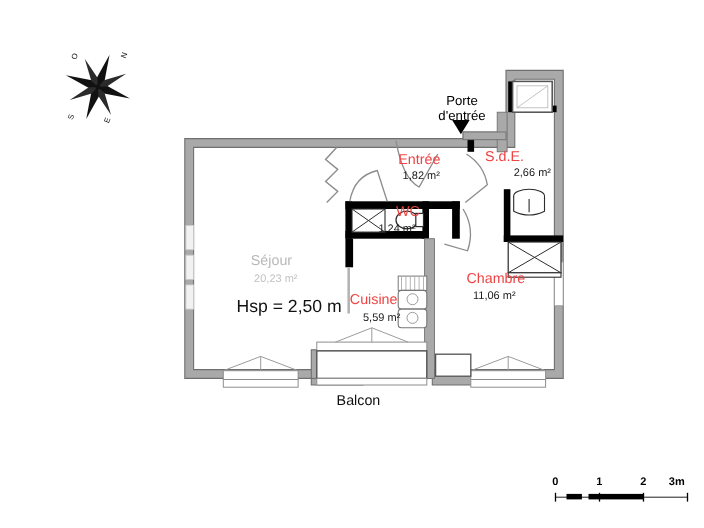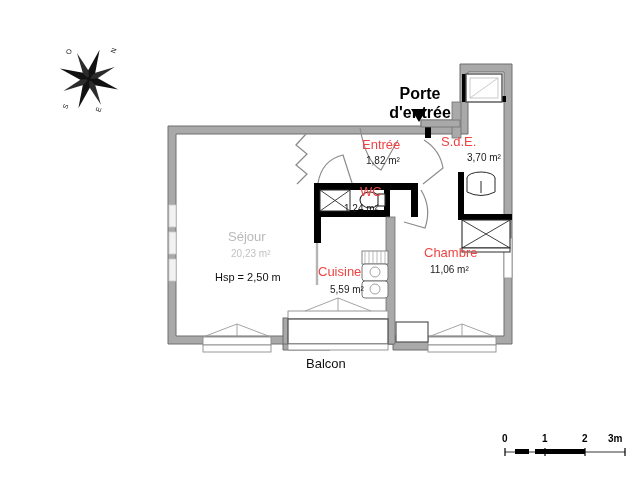--- a/index.html
+++ b/index.html
@@ -45,26 +45,26 @@
     font-size: 13px;
     color: #ef4444;
   }
   .room-area {
     font-size: 10px;
     color: #1a1a1a;
   }
   .room-name.dim { color: #b9b9b9; }
   .room-area.dim { color: #c2c2c2; }
   .hsp {
-    font-size: 11px;
+    font-size: 16px;
     color: #111111;
   }
   .annot {
-    font-size: 16px;
-    font-weight: bold;
+    font-size: 12px;
+    font-weight: normal;
     color: #000000;
     text-align: center;
     line-height: 1.2;
   }
   .balcon-lbl {
     font-size: 13px;
     color: #111111;
   }
   .scale-num {
     position: absolute;
@@ -273,21 +273,21 @@
     </div>
 
     <div class="lbl room-name dim" style="left:228px; top:230px;">Séjour</div>
     <div class="lbl room-area dim" style="left:231px; top:248px;">20,23 m²</div>
     <div class="lbl hsp" style="left:215px; top:271px;">Hsp = 2,50 m</div>
 
     <div class="lbl room-name" style="left:362px; top:138px;">Entrée</div>
     <div class="lbl room-area" style="left:366px; top:155px;">1,82 m²</div>
 
     <div class="lbl room-name" style="left:441px; top:135px;">S.d.E.</div>
-    <div class="lbl room-area" style="left:467px; top:152px;">3,70 m²</div>
+    <div class="lbl room-area" style="left:467px; top:152px;">2,66 m²</div>
 
     <div class="lbl room-name" style="left:360px; top:185px;">WC</div>
     <div class="lbl room-area" style="left:344px; top:203px;">1,24 m²</div>
 
     <div class="lbl room-name" style="left:318px; top:265px;">Cuisine</div>
     <div class="lbl room-area" style="left:330px; top:284px;">5,59 m²</div>
 
     <div class="lbl room-name" style="left:424px; top:246px;">Chambre</div>
     <div class="lbl room-area" style="left:430px; top:264px;">11,06 m²</div>
 

